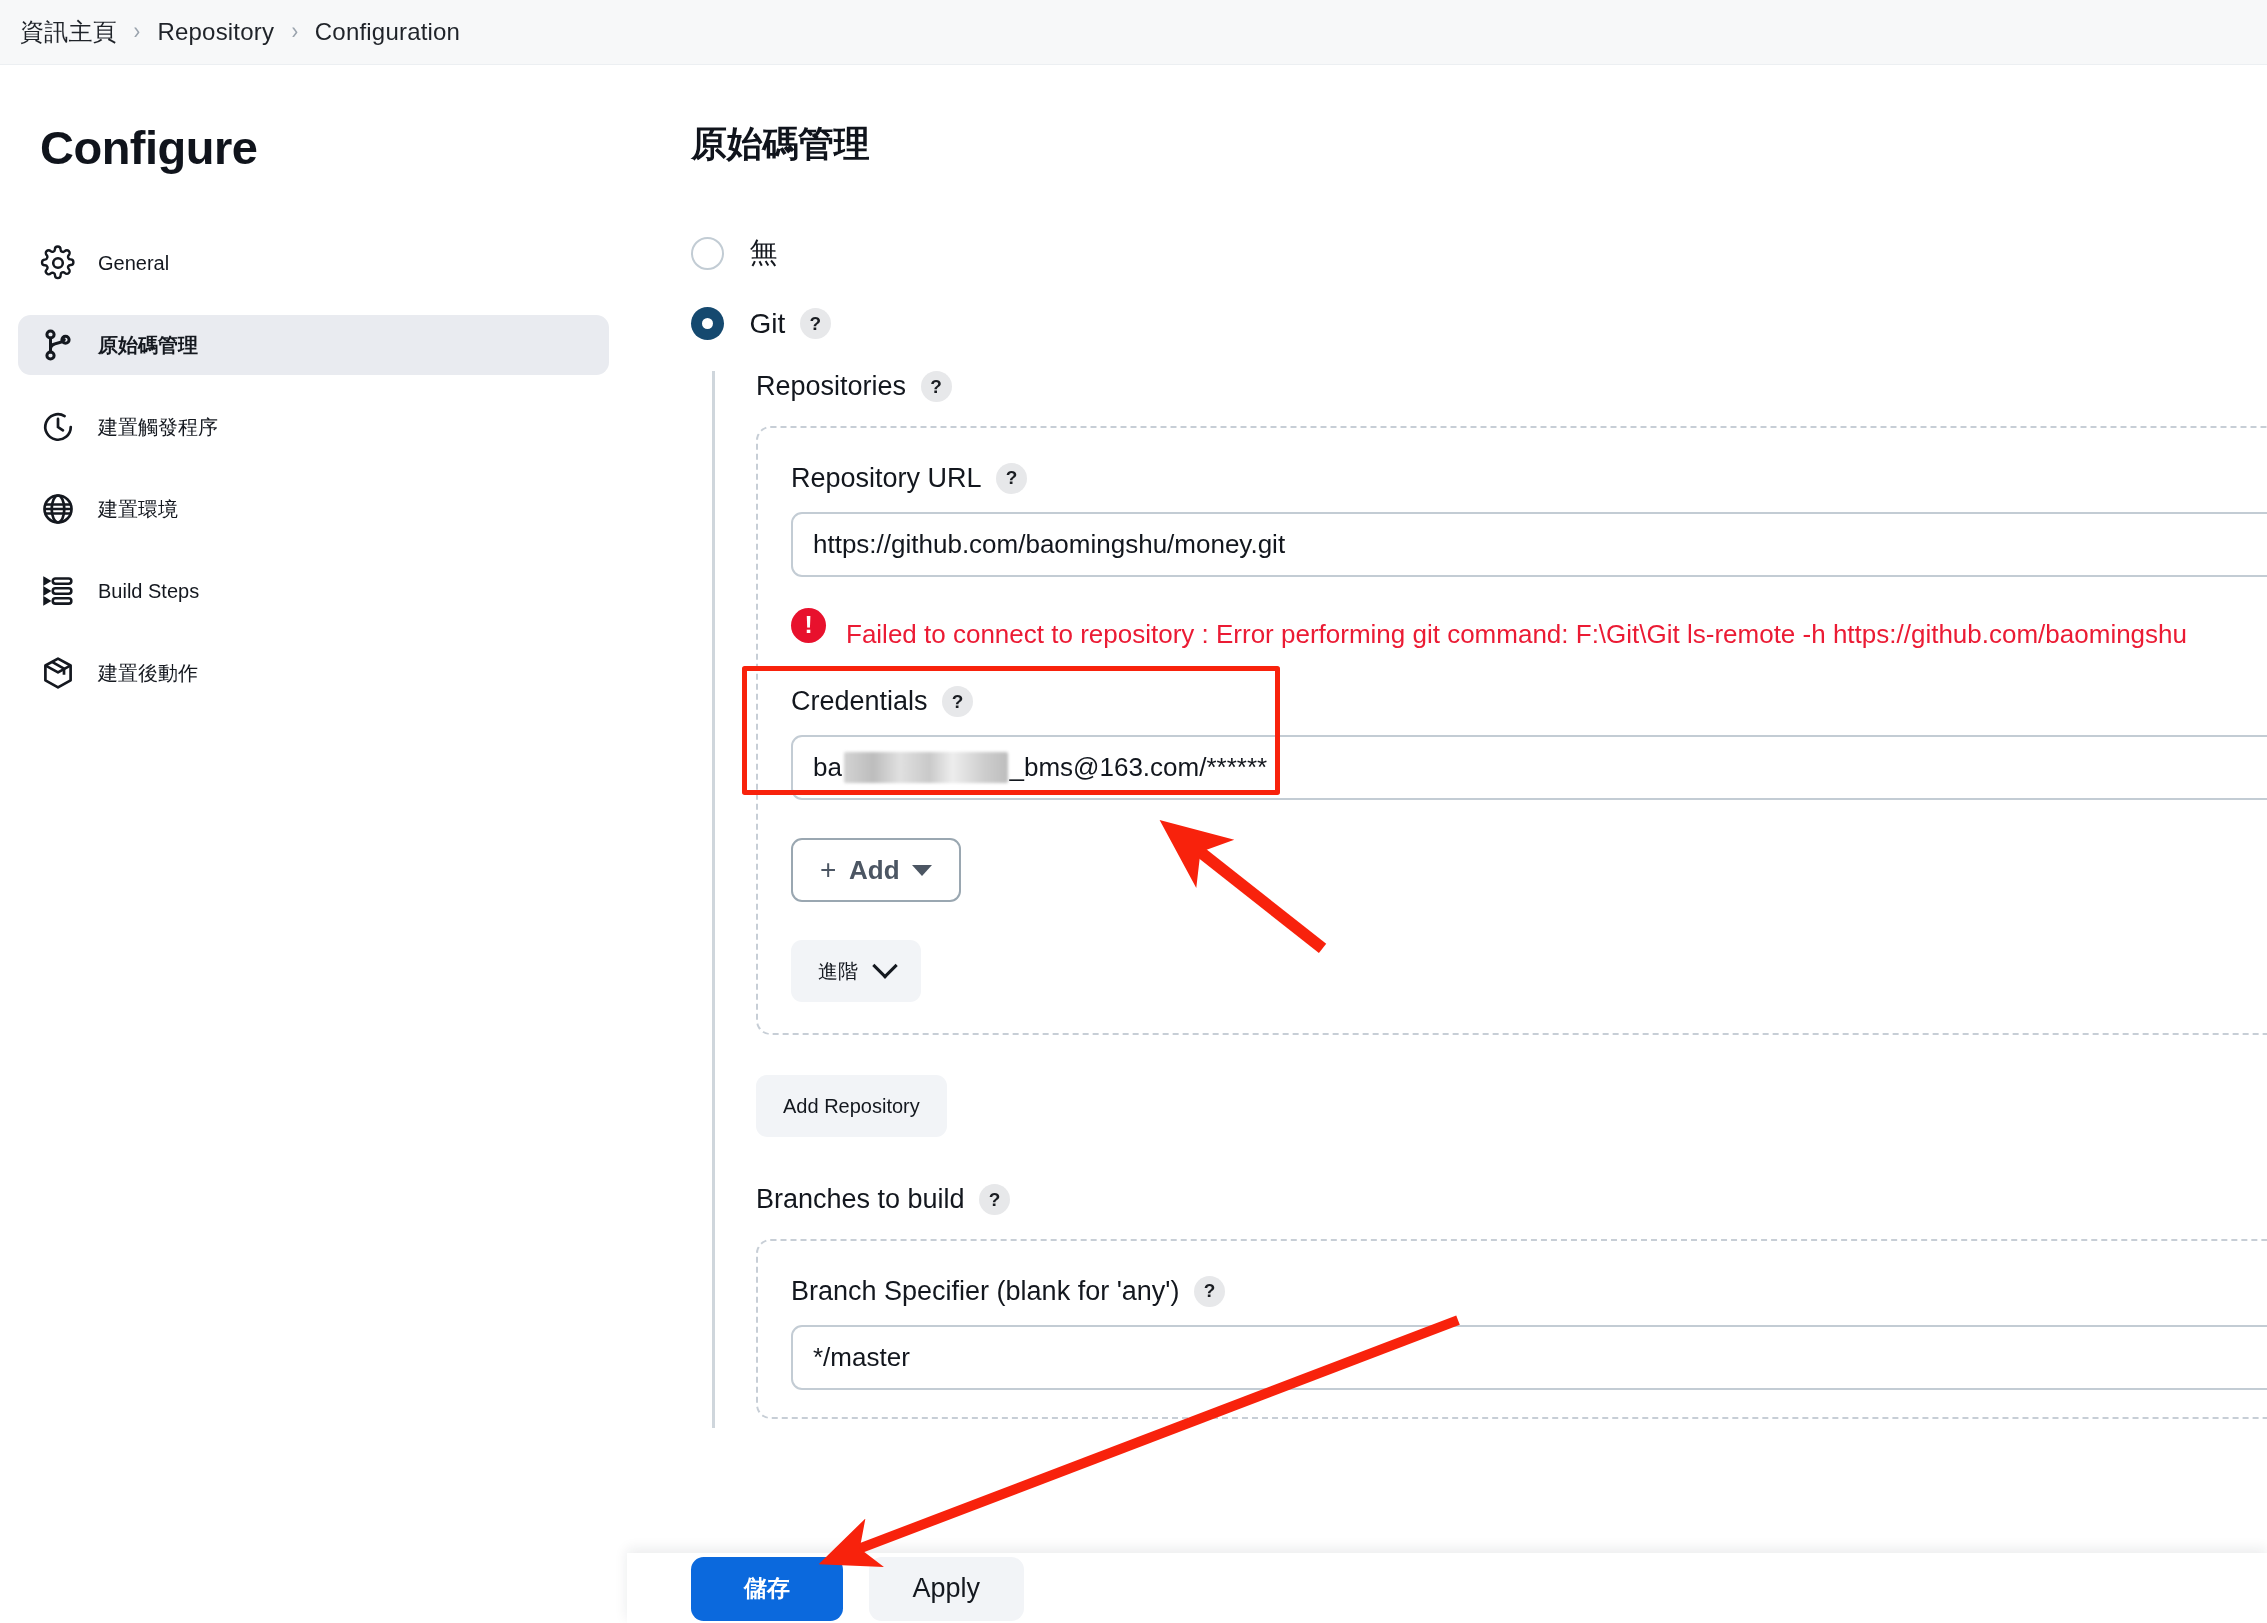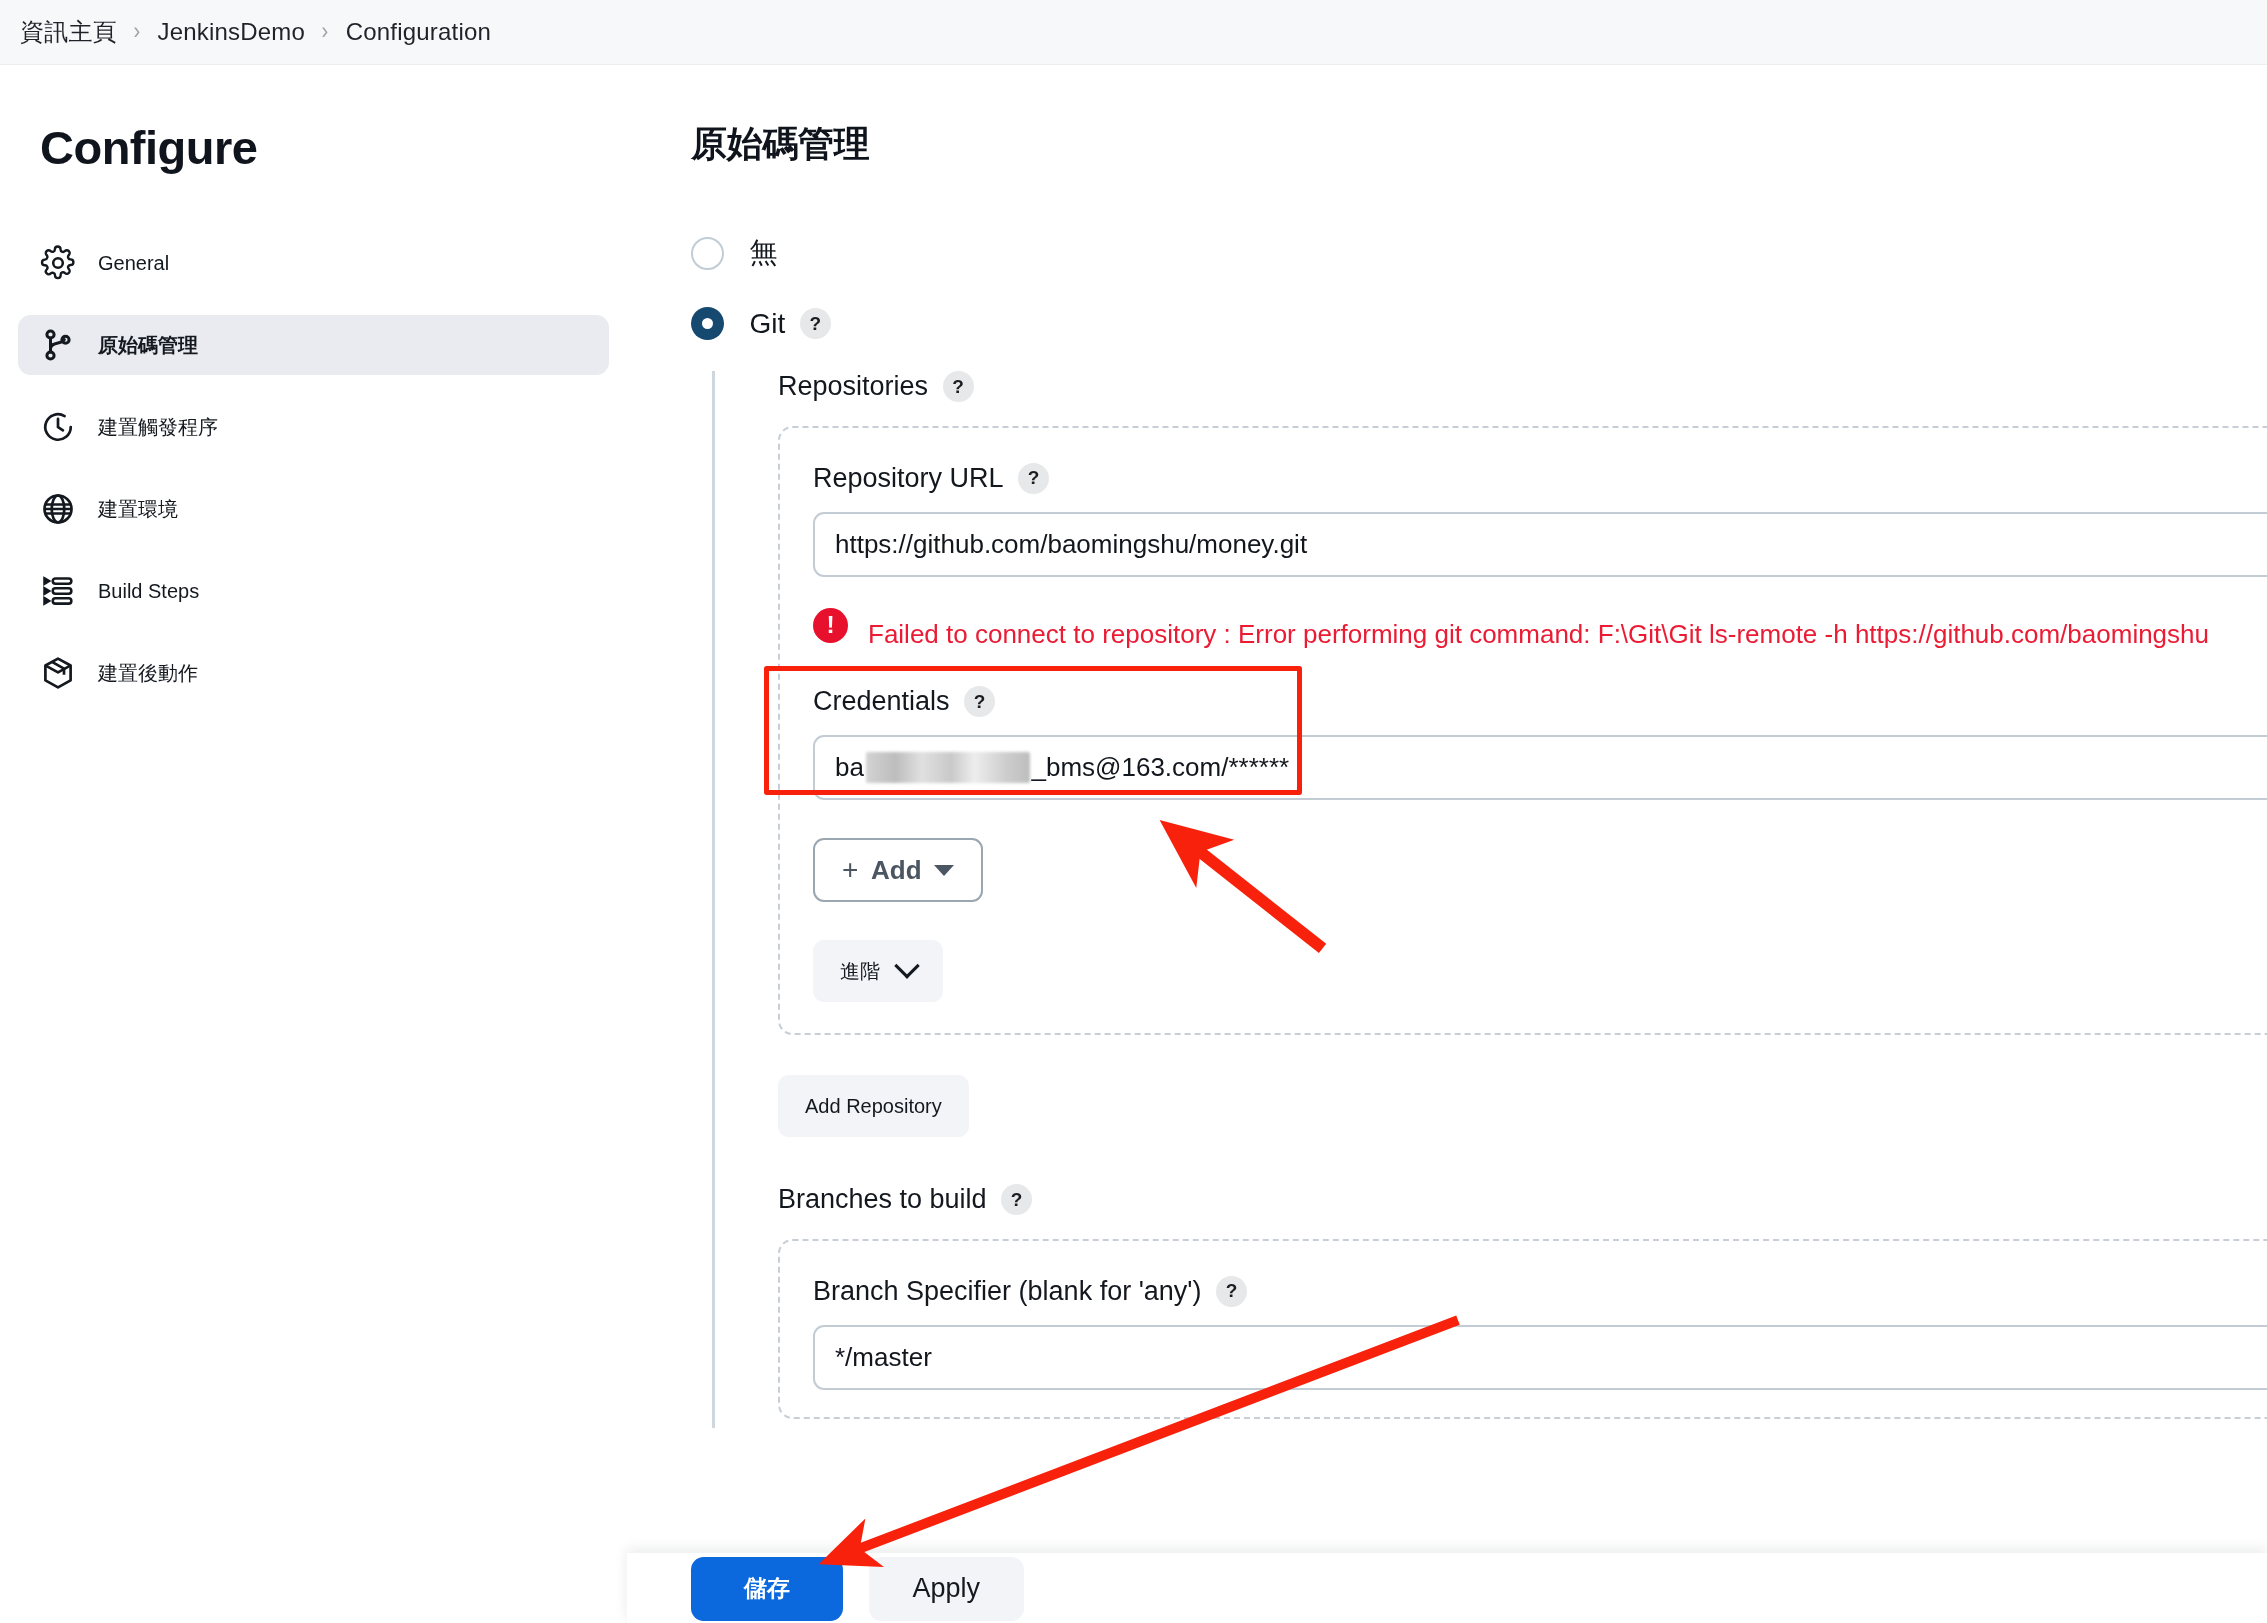--- a/index.html
+++ b/index.html
@@ -84,21 +84,21 @@
     display: inline-flex; align-items: center; justify-content: center;
     width: 31px; height: 31px; border-radius: 50%;
     background: #e7e8ea; color: #1a1d22;
     font-size: 19px; font-weight: 700; margin-left: 14.5px;
     vertical-align: middle; cursor: pointer; flex: 0 0 31px;
   }
 
   
   .git-block {
     position: relative; margin-left: 56px; margin-top: 31px;
-    padding-left: 66px;
+    padding-left: 44px;
   }
   .git-block::before {
     content: ""; position: absolute; left: 0; top: 0; bottom: -9px;
     width: 2.7px; background: #cfd6dc;
   }
 
   .field-label {
     display: flex; align-items: center;
     font-size: 27px; color: #13171e;
   }
@@ -191,21 +191,21 @@
             pointer-events: none; z-index: 60; }
 </style>
 </head>
 <body>
 
 <div id="root">
 
   <div class="breadcrumb-bar">
     <a class="crumb" href="#">資訊主頁</a>
     <span class="crumb-sep">›</span>
-    <a class="crumb" href="#">JenkinsDemo</a>
+    <a class="crumb" href="#">Repository</a>
     <span class="crumb-sep">›</span>
     <span class="crumb">Configuration</span>
   </div>
 
   <div class="sidebar">
     <div class="side-title">Configure</div>
 
     <div class="side-list">
 
       <div class="side-item">

